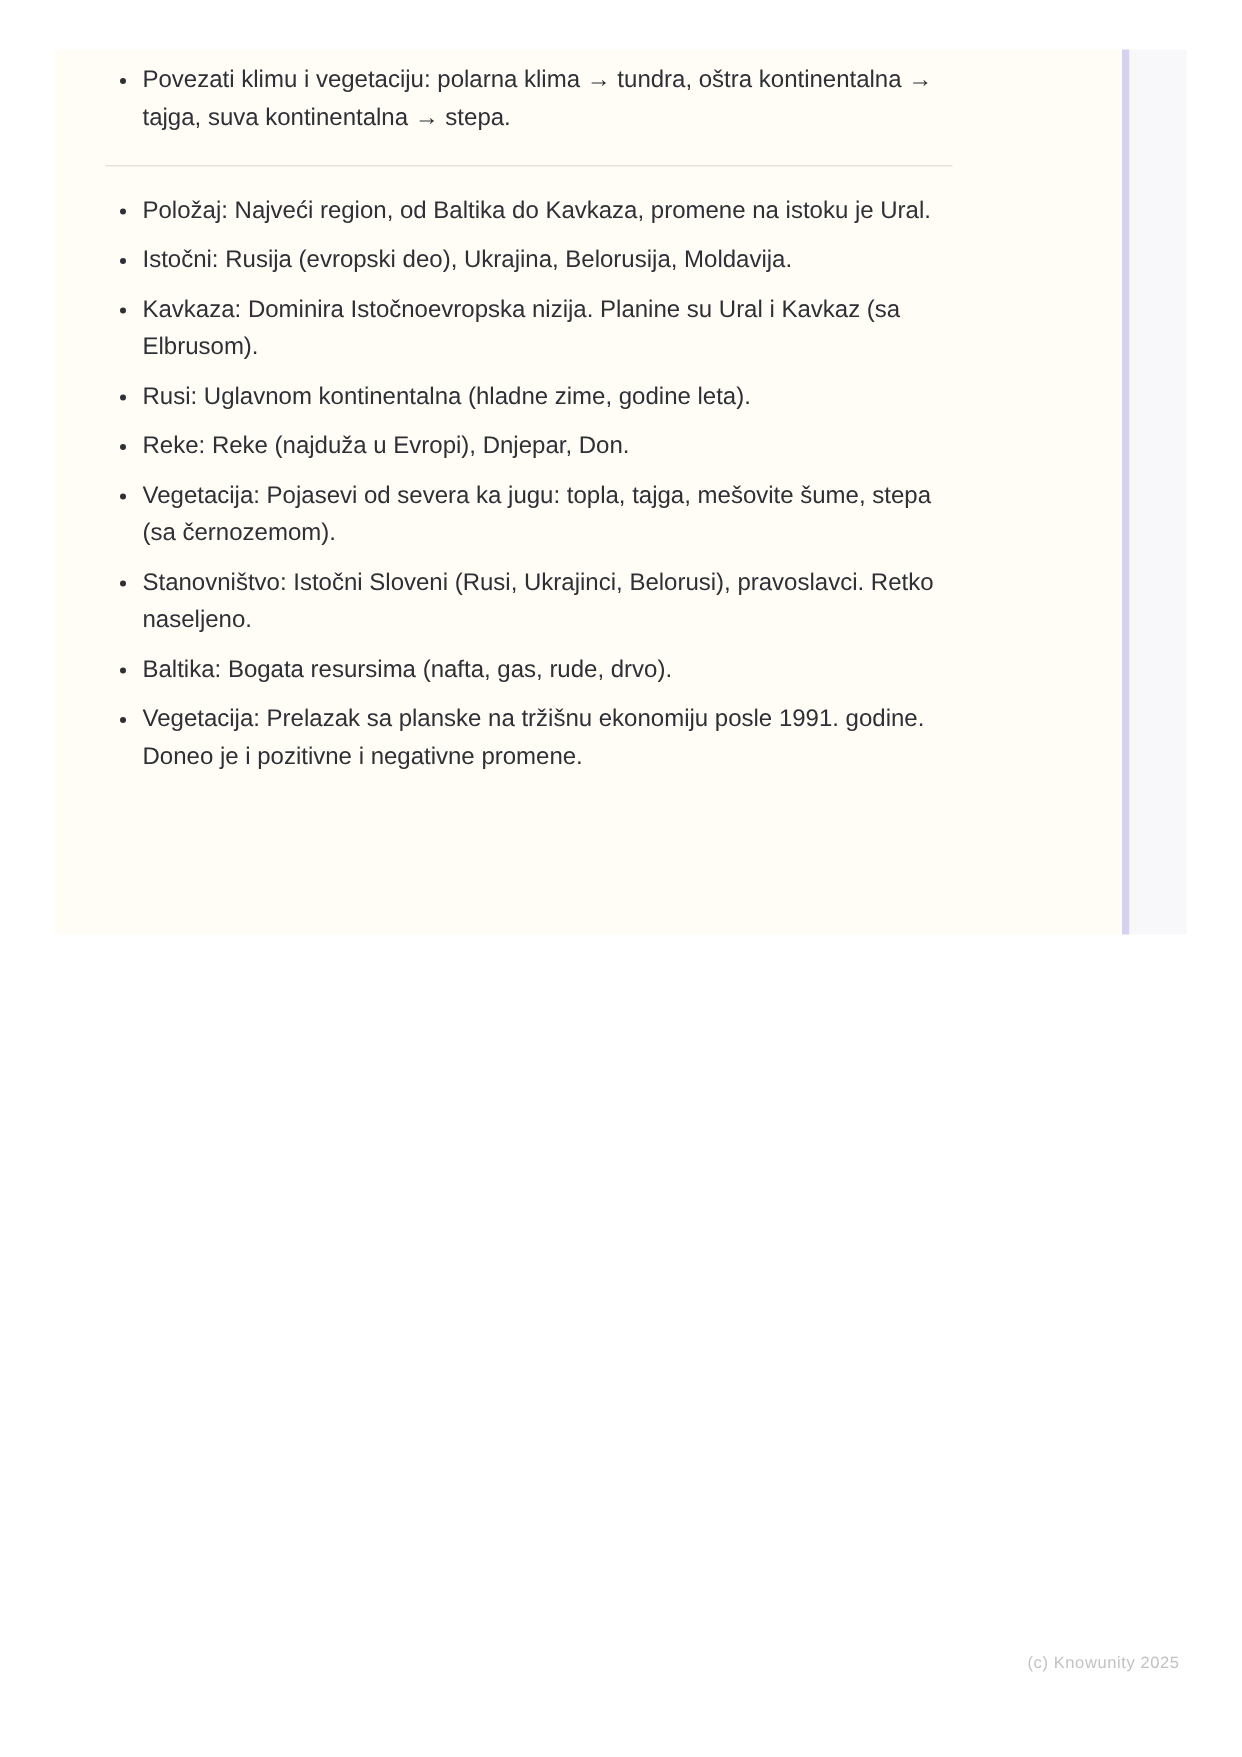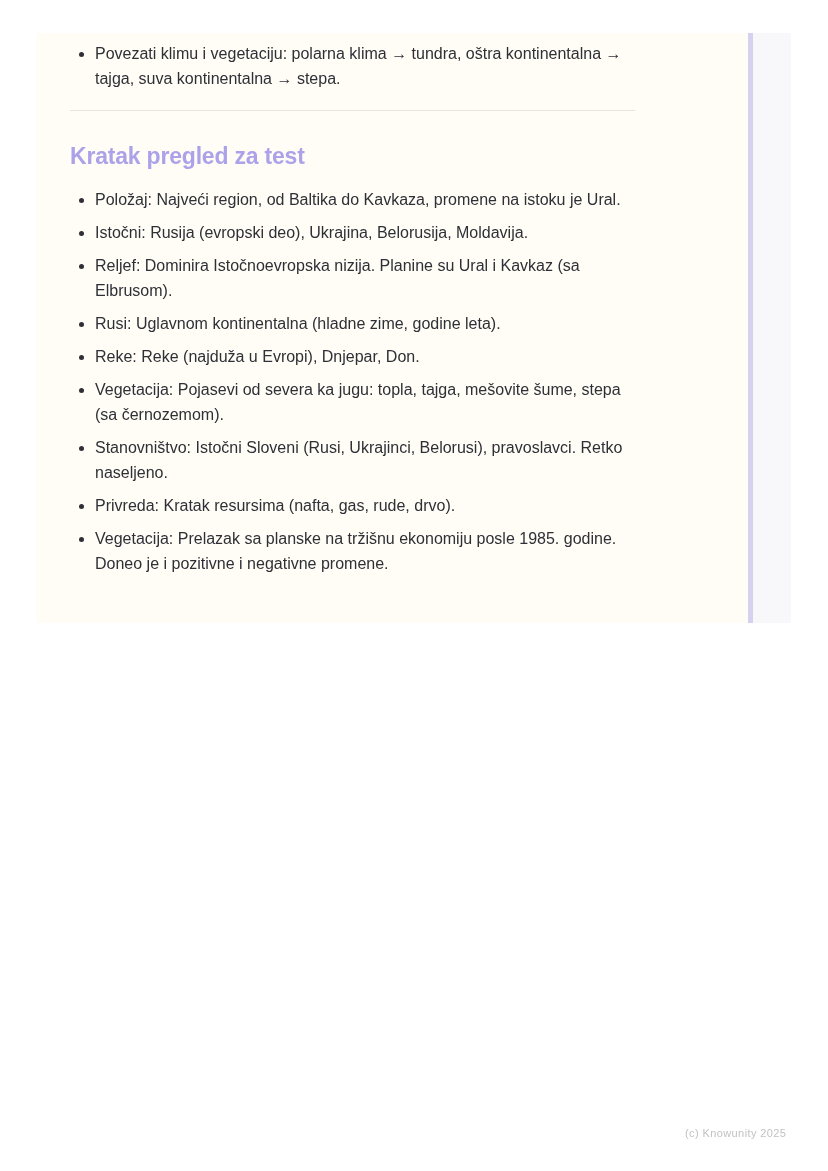--- a/index.html
+++ b/index.html
@@ -66,50 +66,48 @@
   ul.review-list { margin-top: 17px; }
   .item-label { font-weight: 400; }
 
   .footer {
     position: absolute;
     left: 685px; top: 1102px;
     font-size: 11px;
     line-height: 14px;
     color: #c2c2c2;
     letter-spacing: 0.4px;
-    margin-top: 24px;
   }
 </style>
 </head>
 <body>
 
 <div class="stage">
 
   <div class="doc-card" style="background: rgb(255, 253, 245);">
 
     <ul class="doc-list intro-list">
       <li>
         <span>Povezati klimu i vegetaciju: polarna klima → tundra, oštra kontinentalna → tajga, suva kontinentalna → stepa.</span>
       </li>
     </ul>
 
     <hr class="divider">
 
-    <h2 class="section-heading" style="color: rgb(172, 162, 233);">Kratak pregled za test</h2>
 
     <ul class="doc-list review-list" id="review-list">
         <li><span class="item-label">Položaj:</span> <span>Najveći region, od Baltika do Kavkaza, promene na istoku je Ural.</span></li>
         <li><span class="item-label">Istočni:</span> <span>Rusija (evropski deo), Ukrajina, Belorusija, Moldavija.</span></li>
-        <li><span class="item-label">Reljef:</span> <span>Dominira Istočnoevropska nizija. Planine su Ural i Kavkaz (sa Elbrusom).</span></li>
+        <li><span class="item-label">Kavkaza:</span> <span>Dominira Istočnoevropska nizija. Planine su Ural i Kavkaz (sa Elbrusom).</span></li>
         <li><span class="item-label">Rusi:</span> <span>Uglavnom kontinentalna (hladne zime, godine leta).</span></li>
         <li><span class="item-label">Reke:</span> <span>Reke (najduža u Evropi), Dnjepar, Don.</span></li>
         <li><span class="item-label">Vegetacija:</span> <span>Pojasevi od severa ka jugu: topla, tajga, mešovite šume, stepa (sa černozemom).</span></li>
         <li><span class="item-label">Stanovništvo:</span> <span>Istočni Sloveni (Rusi, Ukrajinci, Belorusi), pravoslavci. Retko naseljeno.</span></li>
-        <li><span class="item-label">Privreda:</span> <span>Kratak resursima (nafta, gas, rude, drvo).</span></li>
-        <li><span class="item-label">Vegetacija:</span> <span>Prelazak sa planske na tržišnu ekonomiju posle 1985. godine. Doneo je i pozitivne i negativne promene.</span></li>
+        <li><span class="item-label">Baltika:</span> <span>Bogata resursima (nafta, gas, rude, drvo).</span></li>
+        <li><span class="item-label">Vegetacija:</span> <span>Prelazak sa planske na tržišnu ekonomiju posle 1991. godine. Doneo je i pozitivne i negativne promene.</span></li>
       </ul>
 
   </div>
 
   <div class="accent-line" style="background: rgb(214, 209, 238);"></div>
   <div class="side-panel" style="background: rgb(248, 247, 250);"></div>
 
   <div class="footer">(c) Knowunity 2025</div>
 
 </div>

